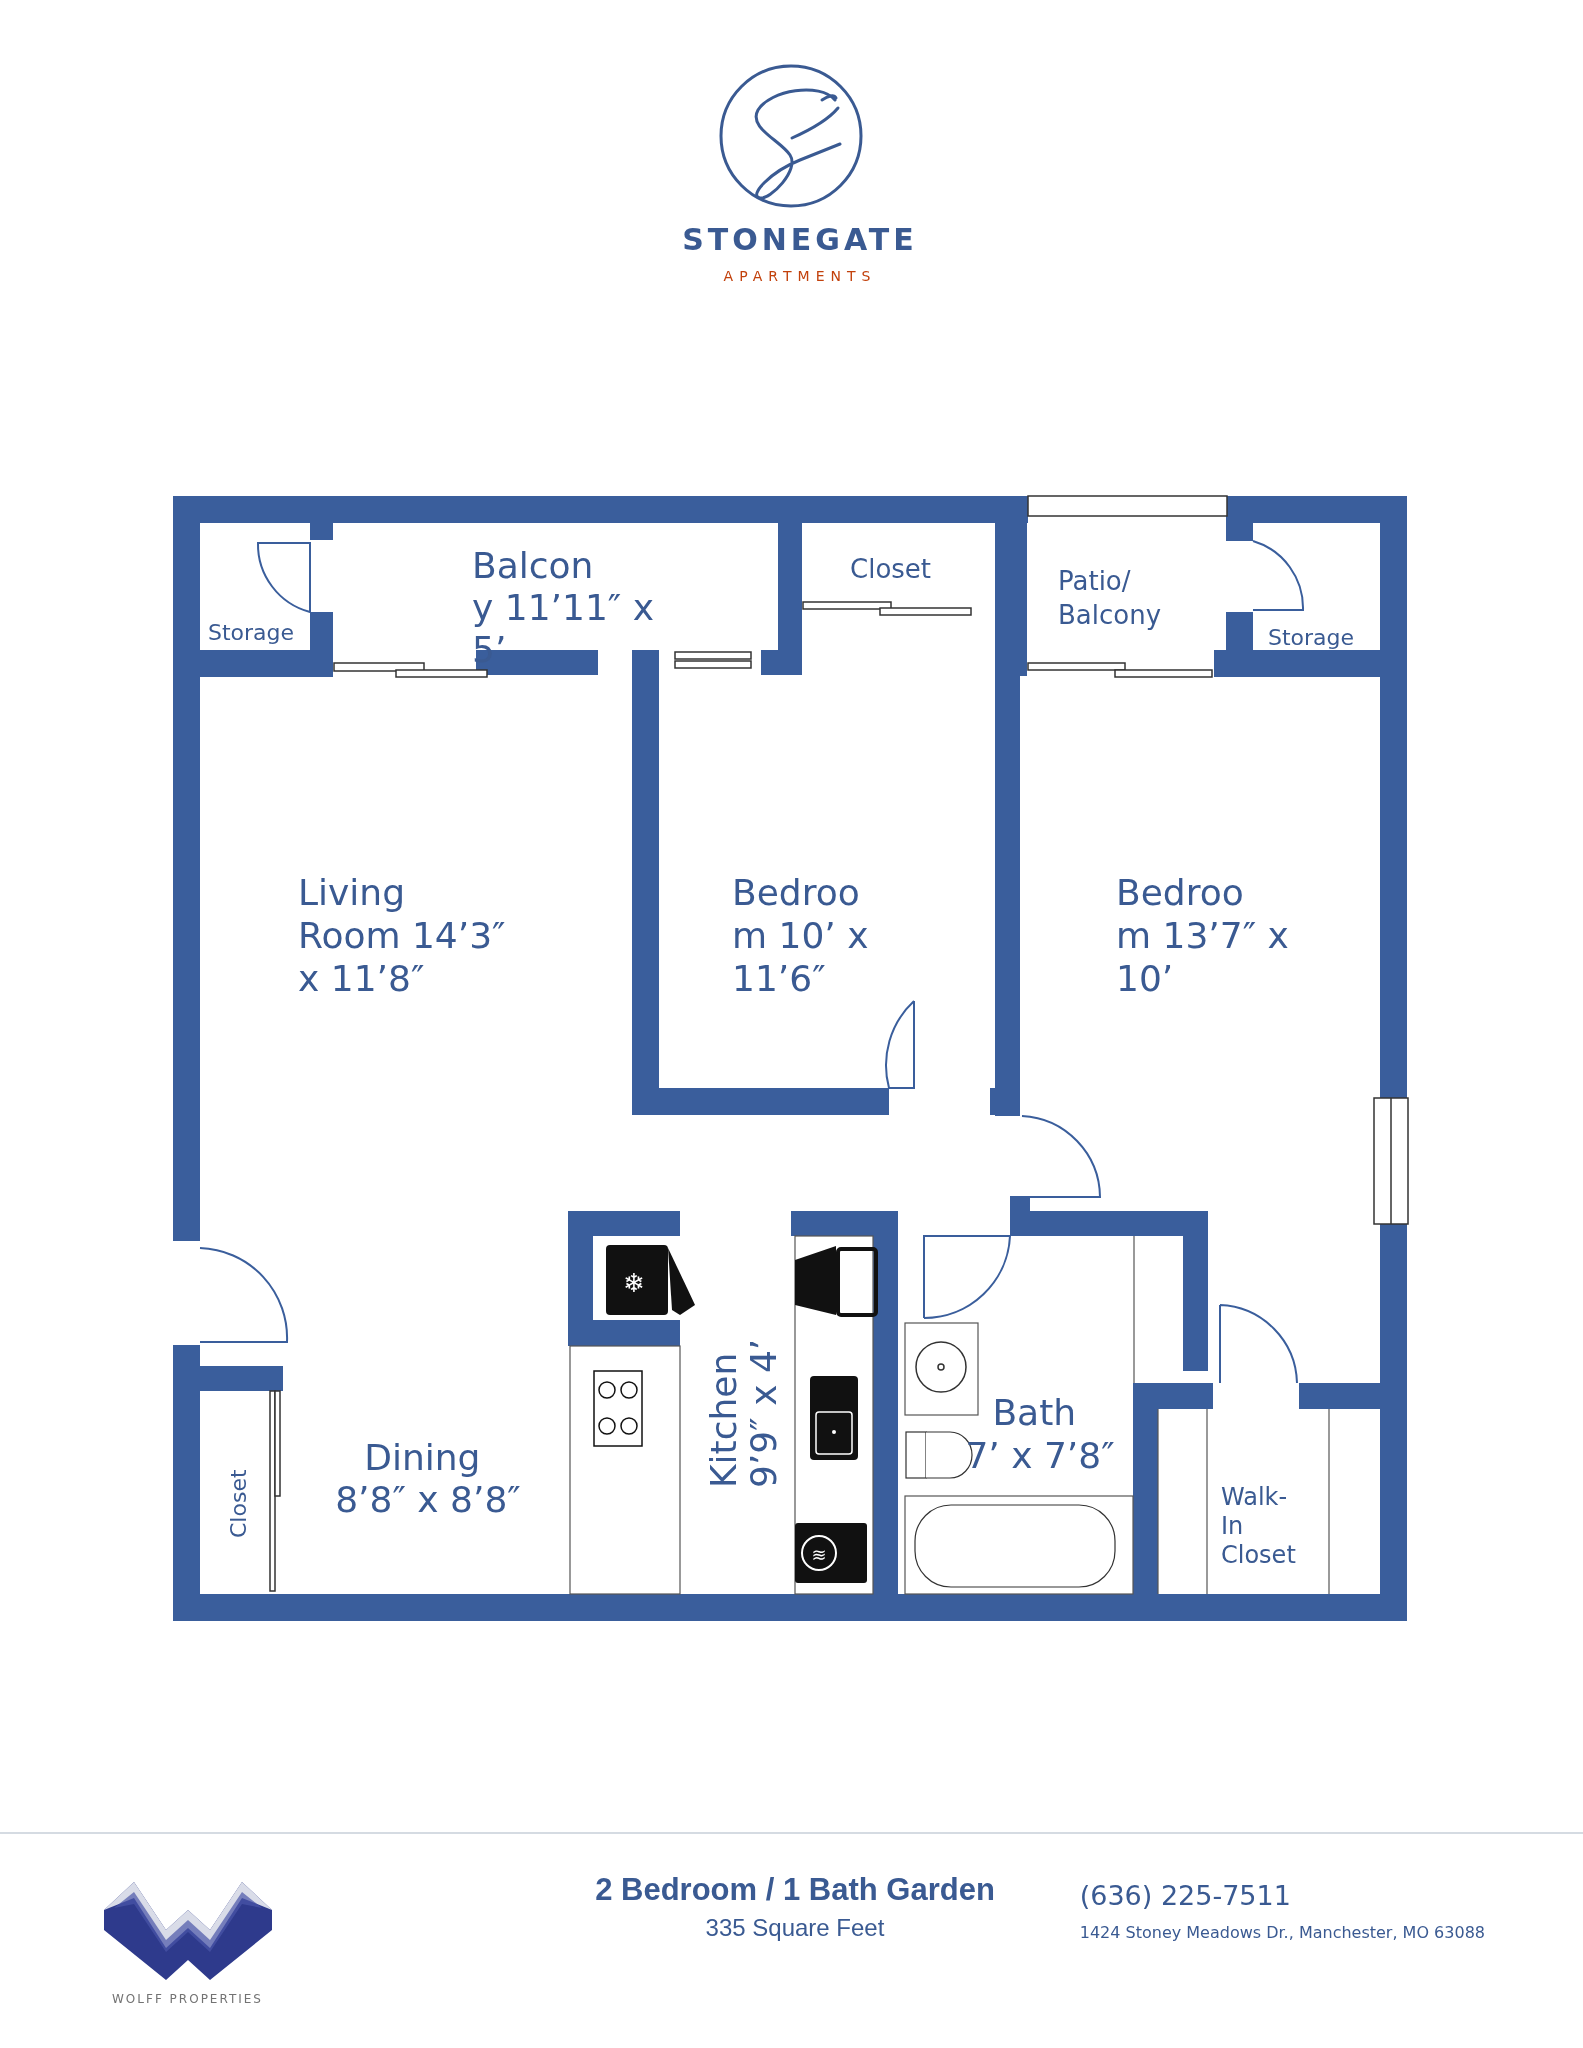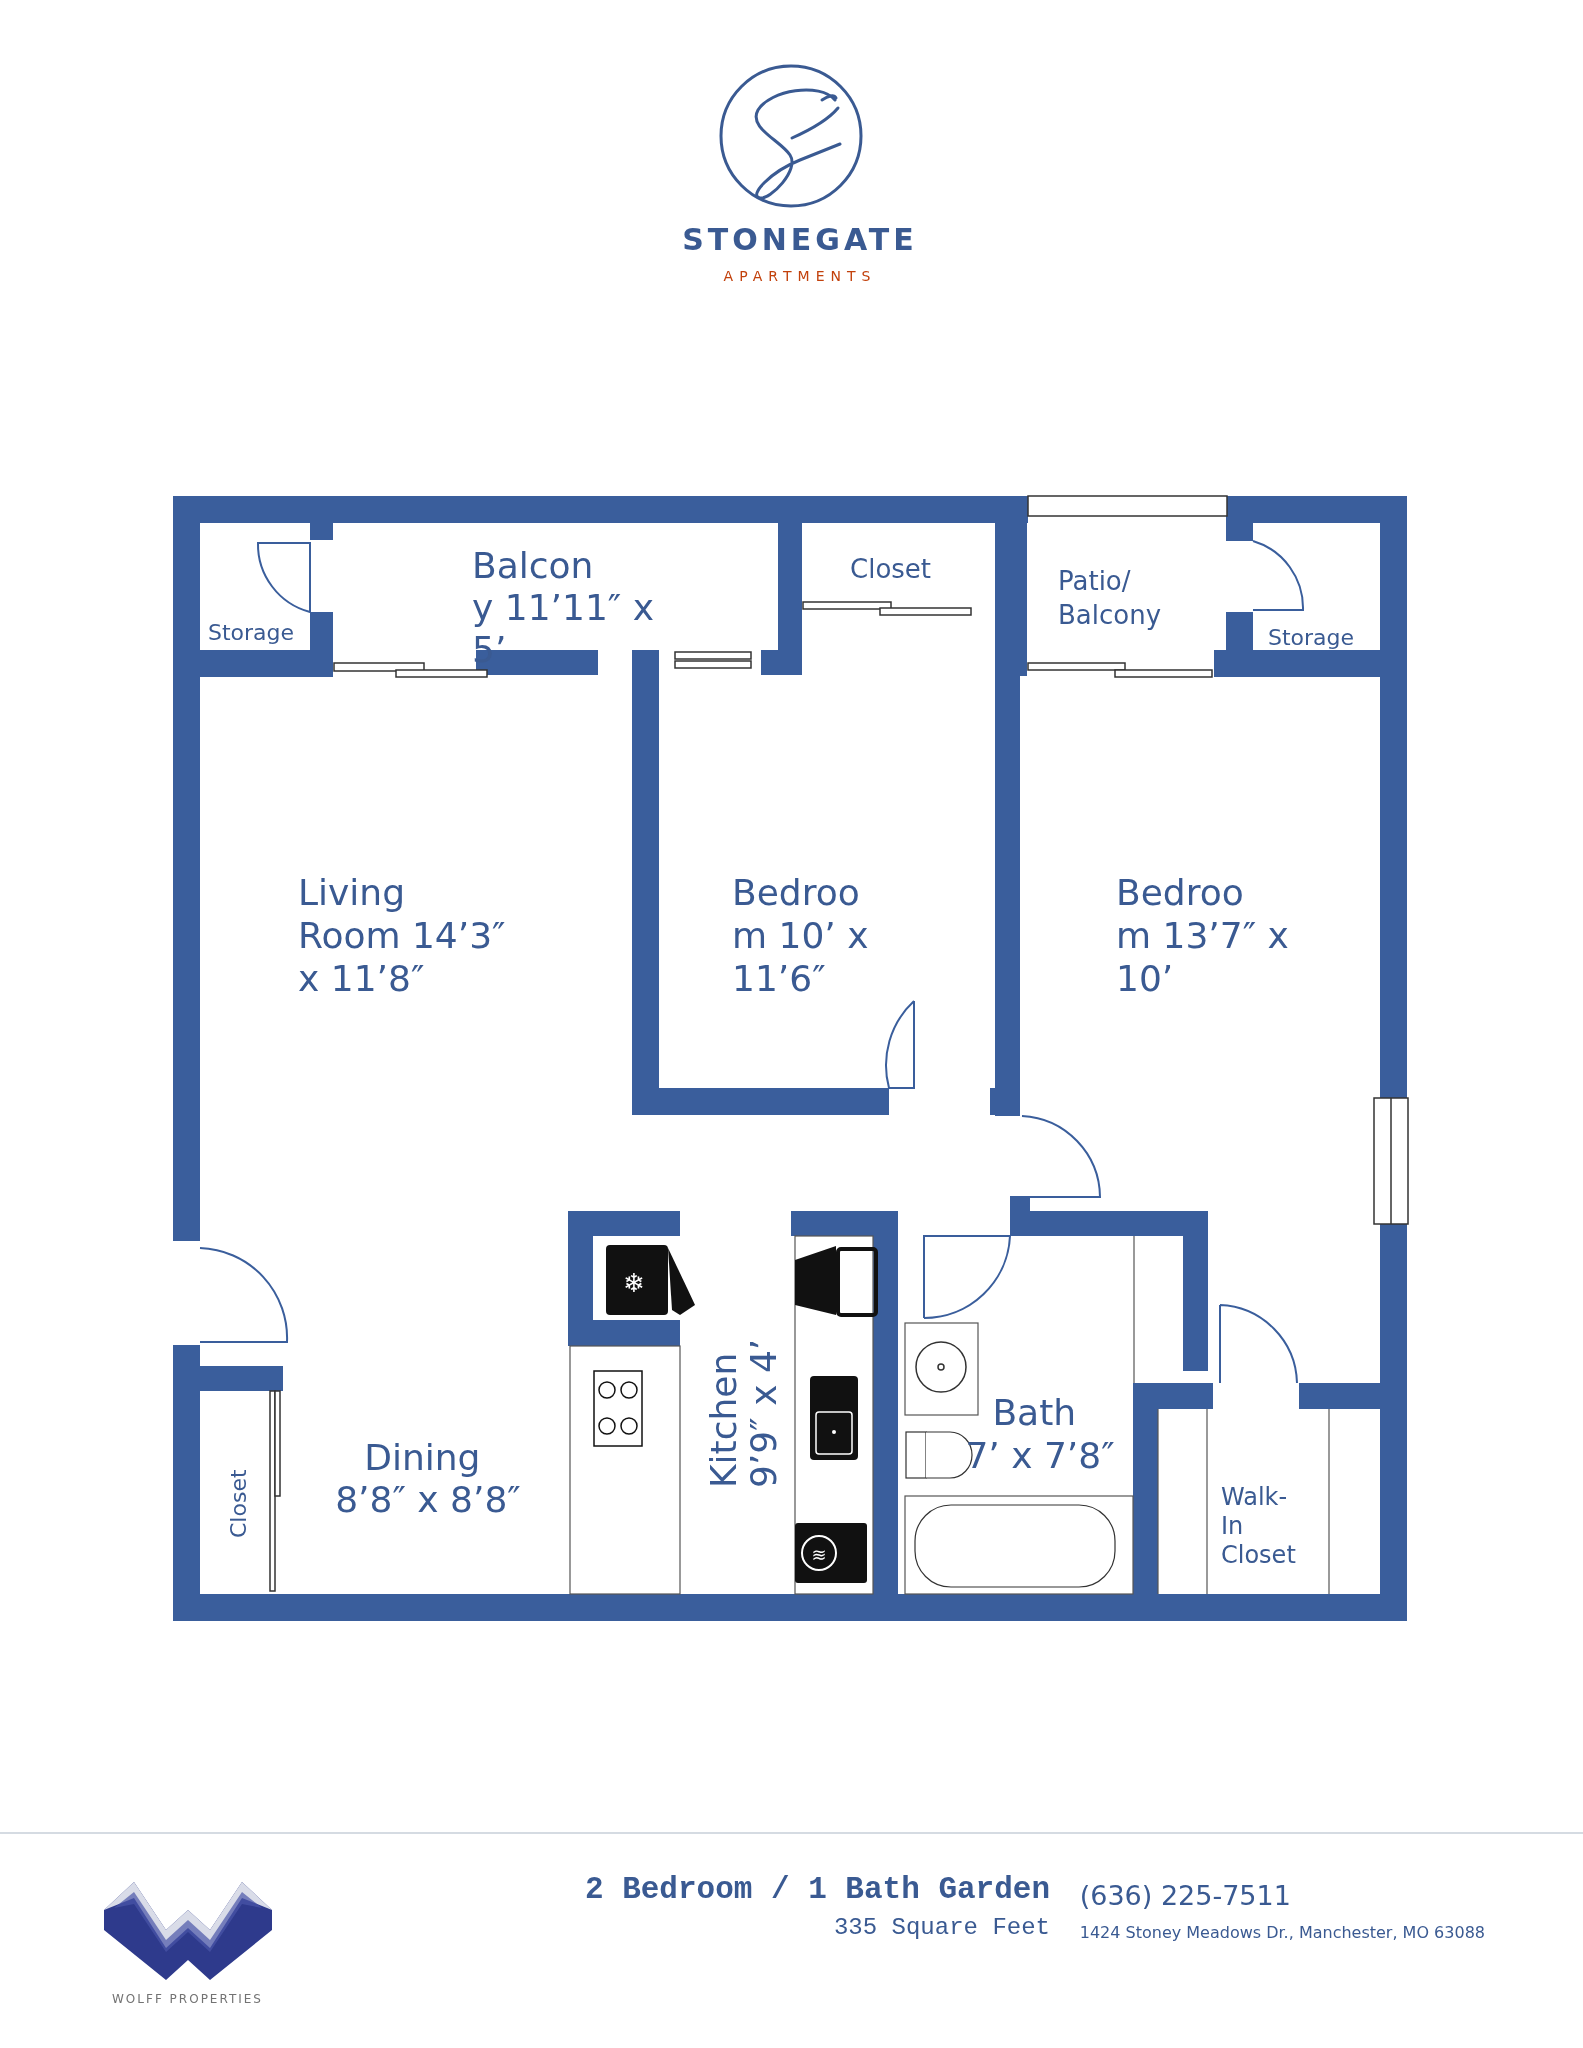--- a/index.html
+++ b/index.html
@@ -5,21 +5,21 @@
   html, body { margin:0; padding:0; background:#ffffff; }
   body { width:1583px; height:2048px; position:relative; overflow:hidden; font-family:"Liberation Sans", sans-serif; color:#3a5a92; }
   .logo-wrap { position:absolute; left:650px; top:60px; width:300px; text-align:center; }
   .logo-title { position:absolute; left:0; top:162px; width:300px; text-align:center; font-family:"DejaVu Sans", sans-serif; font-size:30px; font-weight:bold; letter-spacing:4px; color:#3a5a92; }
   .logo-sub { position:absolute; left:0; top:208px; width:300px; text-align:center; font-family:"DejaVu Sans", sans-serif; font-size:14px; letter-spacing:6px; color:#c2410c; }
   .plan { position:absolute; left:0; top:0; }
   .rl { font-family:"DejaVu Sans", sans-serif; fill:#3a5a92; }
   .footer-line { position:absolute; left:0; top:1832px; width:1583px; height:2px; background:#d5dbe2; }
   .wolff { position:absolute; left:100px; top:1870px; width:180px; }
   .wolff-name { position:absolute; left:0; top:122px; width:175px; text-align:center; font-family:"DejaVu Sans", sans-serif; font-size:12px; letter-spacing:2px; color:#737373; }
-  .unit { position:absolute; left:540px; top:1870px; width:510px; text-align:right; font-family:Liberation Mono, monospace; color:#3a5a92; }
+  .unit { position:absolute; left:540px; top:1870px; width:510px; text-align:center; font-family:Liberation Sans, sans-serif; color:#3a5a92; }
   .unit-title { font-size:31px; font-weight:bold; line-height:40px; }
   .unit-sub { font-size:24px; line-height:42px; margin-top:2px; }
   .unit-size { font-size:24px; line-height:36px; }
   .contact { position:absolute; right:98px; top:1876px; text-align:left; font-family:"DejaVu Sans", sans-serif; color:#3a5a92; }
   .phone { font-size:27px; line-height:40px; }
   .email { font-size:17px; line-height:32px; }
   .addr { font-size:16px; line-height:34px; }
 </style>
 </head>
 <body>

